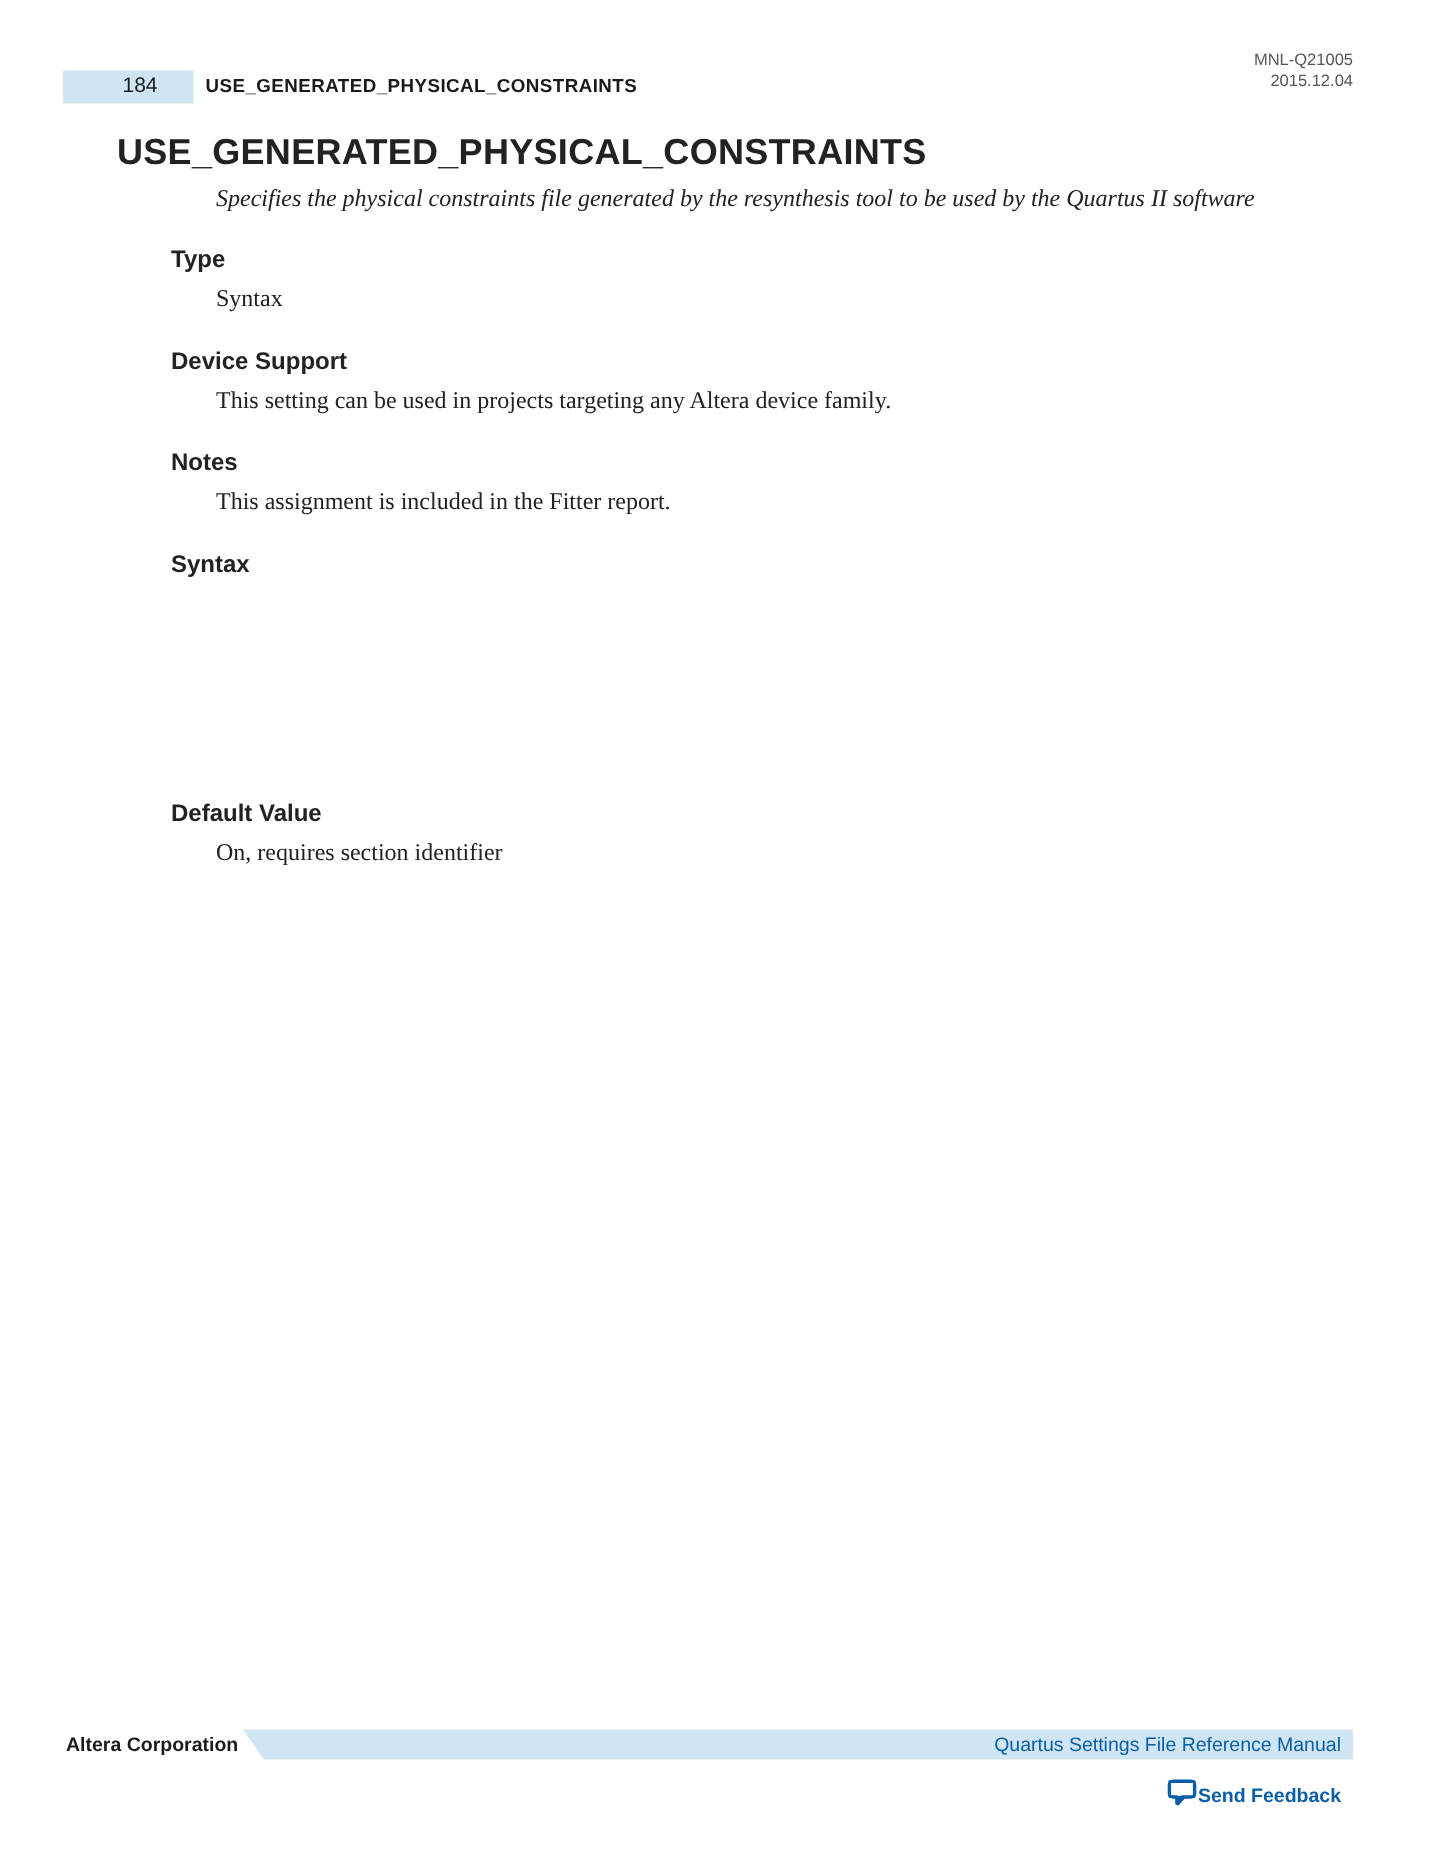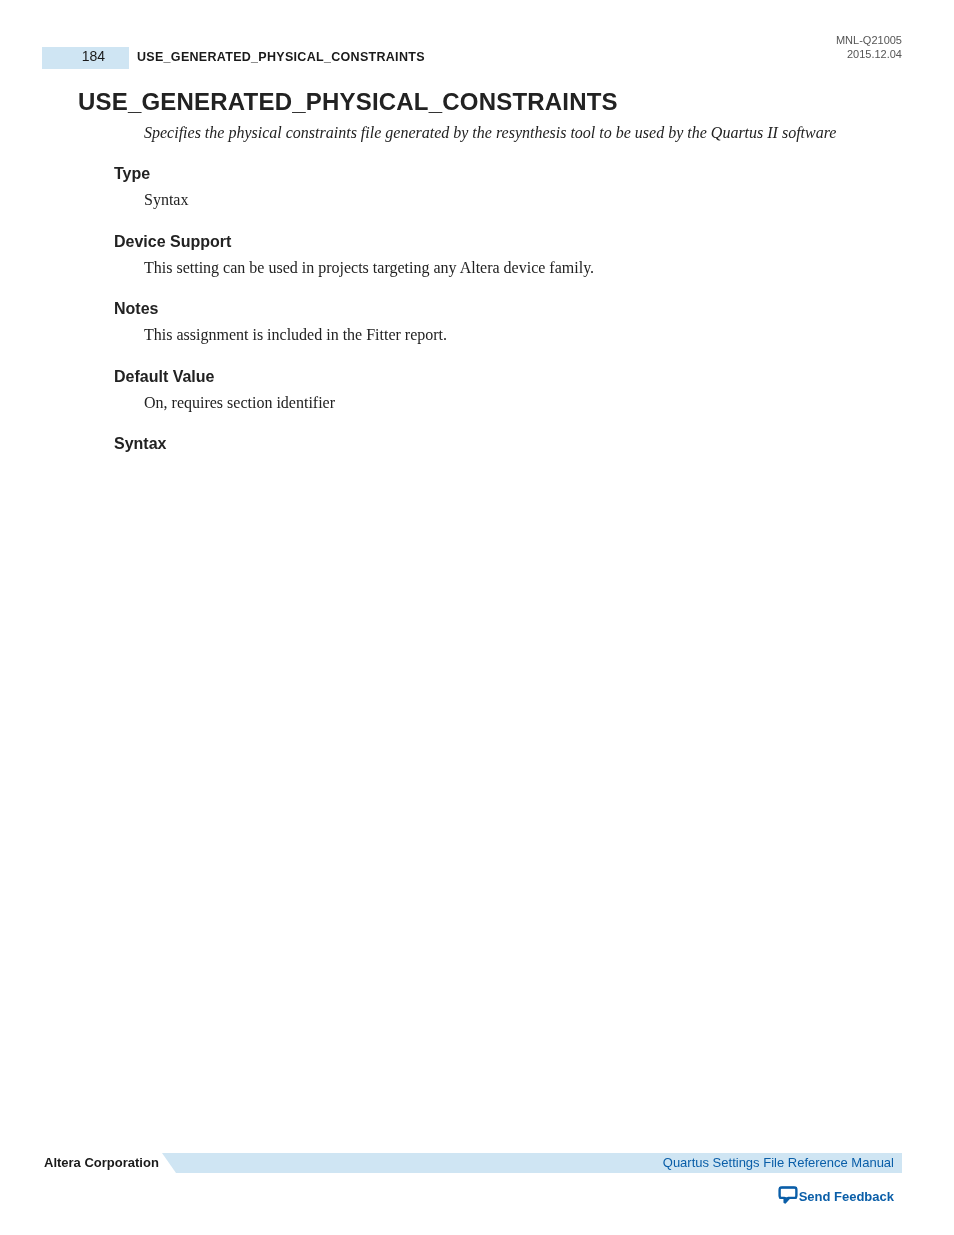--- a/index.html
+++ b/index.html
@@ -205,28 +205,28 @@
       <h2>Device Support</h2>
       <p>This setting can be used in projects targeting any Altera device family.</p>
     </div>
 
     <div class="section">
       <h2>Notes</h2>
       <p>This assignment is included in the Fitter report.</p>
     </div>
 
     <div class="section">
-      <h2>Default Value</h2>
-      <p>On, requires section identifier</p>
-    </div>
-
-    <div class="section">
       <h2>Syntax</h2>
       <p></p>
       <div class="syntax-gap"></div>
+    </div>
+
+    <div class="section">
+      <h2>Default Value</h2>
+      <p>On, requires section identifier</p>
     </div>
   </div>
 
   <div class="footer">
     <div class="footer-bar">
       <div class="footer-blue"></div>
       <div class="footer-left">Altera Corporation</div>
       <a class="footer-right">Quartus Settings File Reference Manual</a>
     </div>
     <a class="feedback">

